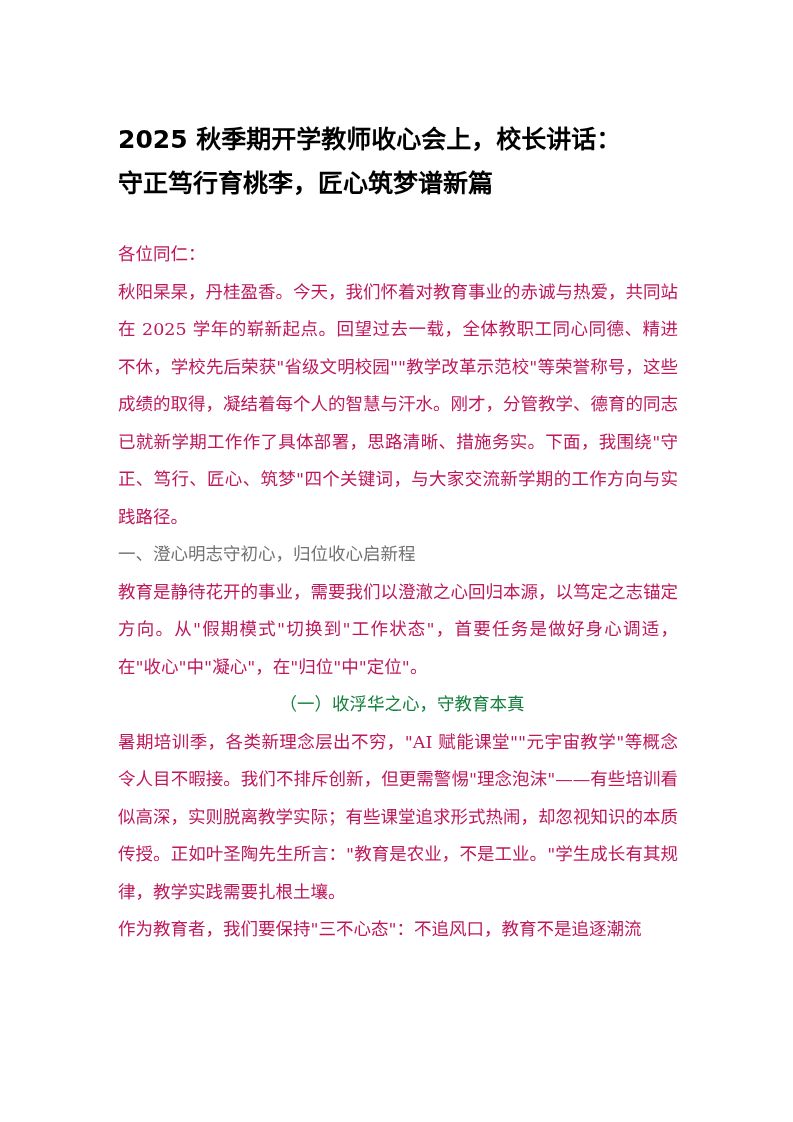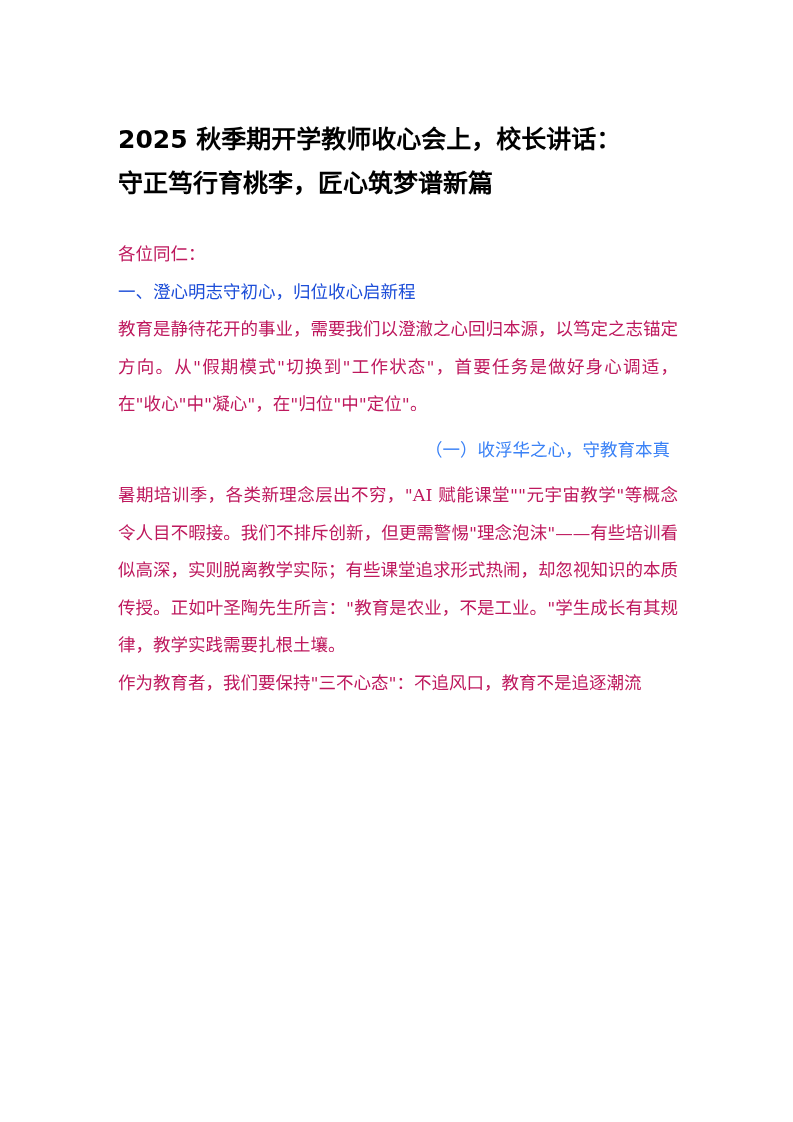--- a/index.html
+++ b/index.html
@@ -66,50 +66,51 @@
   }
 
   .para-spacer-top {
     margin-top: 30px;
   }
 
   .heading-1 {
     font-family: "DejaVu Serif", "Liberation Serif", serif;
     font-size: 17.5px;
     line-height: 37.5px;
-    color: #1d4ed8;
+    color: #737373;
     margin: 0;
     text-align: left;
     white-space: nowrap;
   }
 
   .heading-2 {
     font-family: "DejaVu Serif", "Liberation Serif", serif;
     font-size: 17.5px;
     line-height: 37.5px;
-    color: #3b82f6;
-    margin: 8px;
-    text-align: right;
+    color: #15803d;
+    margin: 0;
+    text-align: center;
     text-indent: 8px;
     white-space: nowrap;
   }
 </style>
 </head>
 <body>
 
 <div class="page">
   <div class="doc-body">
 
     <div class="title-block">
       <div class="title-line title-line-1">2025 秋季期开学教师收心会上，校长讲话：</div>
       <div class="title-line title-line-2">守正笃行育桃李，匠心筑梦谱新篇</div>
     </div>
 
     <p class="para para-spacer-top">各位同仁：</p>
 
+    <p class="para">秋阳杲杲，丹桂盈香。今天，我们怀着对教育事业的赤诚与热爱，共同站在 2025 学年的崭新起点。回望过去一载，全体教职工同心同德、精进不休，学校先后荣获"省级文明校园""教学改革示范校"等荣誉称号，这些成绩的取得，凝结着每个人的智慧与汗水。刚才，分管教学、德育的同志已就新学期工作作了具体部署，思路清晰、措施务实。下面，我围绕"守正、笃行、匠心、筑梦"四个关键词，与大家交流新学期的工作方向与实践路径。</p>
 
     <p class="heading-1">一、澄心明志守初心，归位收心启新程</p>
 
     <p class="para">教育是静待花开的事业，需要我们以澄澈之心回归本源，以笃定之志锚定方向。从"假期模式"切换到"工作状态"，首要任务是做好身心调适，在"收心"中"凝心"，在"归位"中"定位"。</p>
 
     <p class="heading-2">（一）收浮华之心，守教育本真</p>
 
     <p class="para">暑期培训季，各类新理念层出不穷，"AI 赋能课堂""元宇宙教学"等概念令人目不暇接。我们不排斥创新，但更需警惕"理念泡沫"——有些培训看似高深，实则脱离教学实际；有些课堂追求形式热闹，却忽视知识的本质传授。正如叶圣陶先生所言："教育是农业，不是工业。"学生成长有其规律，教学实践需要扎根土壤。</p>
 
     <p class="para">作为教育者，我们要保持"三不心态"：不追风口，教育不是追逐潮流</p>

